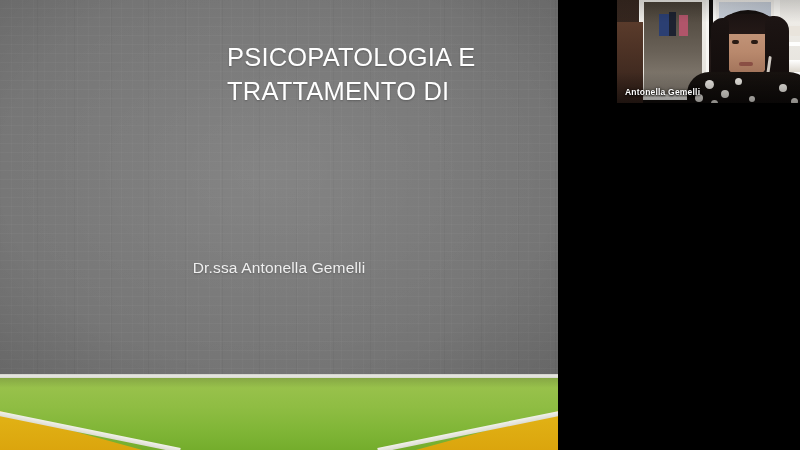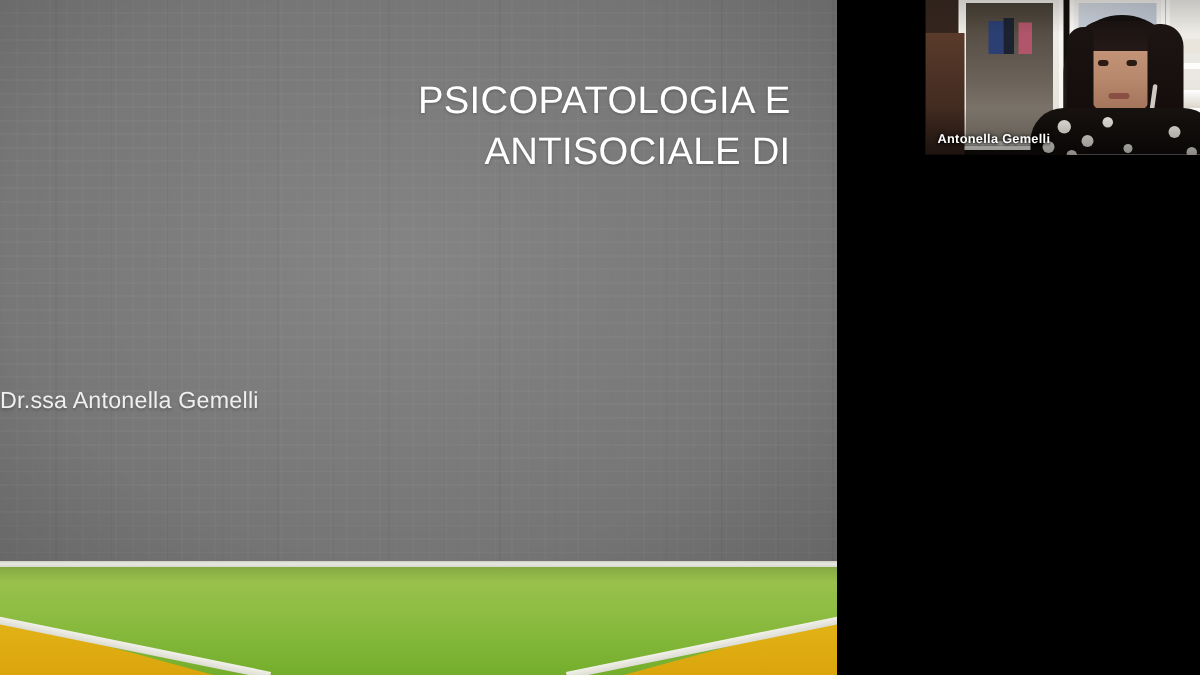--- a/index.html
+++ b/index.html
@@ -51,40 +51,40 @@
     position: absolute;
     inset: 0;
     background: radial-gradient(ellipse 90% 80% at 50% 38%, rgba(255,255,255,0.05) 0%, rgba(0,0,0,0) 55%, rgba(0,0,0,0.16) 100%);
     pointer-events: none;
   }
 
   
   #title-block {
     position: absolute;
     left: 227px;
-    top: 50px;
+    top: 40px;
     width: 300px;
-    text-align: right;
   }
   .title-line {
     color: #ffffff;
     font-size: 25.5px;
     line-height: 34px;
     letter-spacing: .2px;
     font-weight: 400;
     white-space: nowrap;
     text-shadow: 0 1px 2px rgba(0,0,0,.25);
   }
 
   
   #subtitle-block {
     position: absolute;
     left: 0px;
     top: 255px;
     width: 558px;
+    text-align: center;
   }
   .subtitle-line {
     color: #efefef;
     font-size: 15.5px;
     line-height: 25px;
     font-weight: 400;
     letter-spacing: .15px;
     text-shadow: 0 1px 2px rgba(0,0,0,.22);
   }
 
@@ -308,21 +308,21 @@
 <body>
 
 <div id="screen">
 
   <div id="slide">
     <div id="slide-texture"></div>
     <div id="slide-vignette"></div>
 
     <div id="title-block">
       <div class="title-line">PSICOPATOLOGIA E</div>
-      <div class="title-line">ANTISOCIALE DI</div>
+      <div class="title-line">TRATTAMENTO DI</div>
     </div>
 
     <div id="subtitle-block">
       <div class="subtitle-line">Dr.ssa Antonella Gemelli</div>
     </div>
 
     <div id="pitch">
       <div id="pitch-ochre"></div>
       <div id="pitch-green"></div>
       <div id="pitch-line-left"></div>

